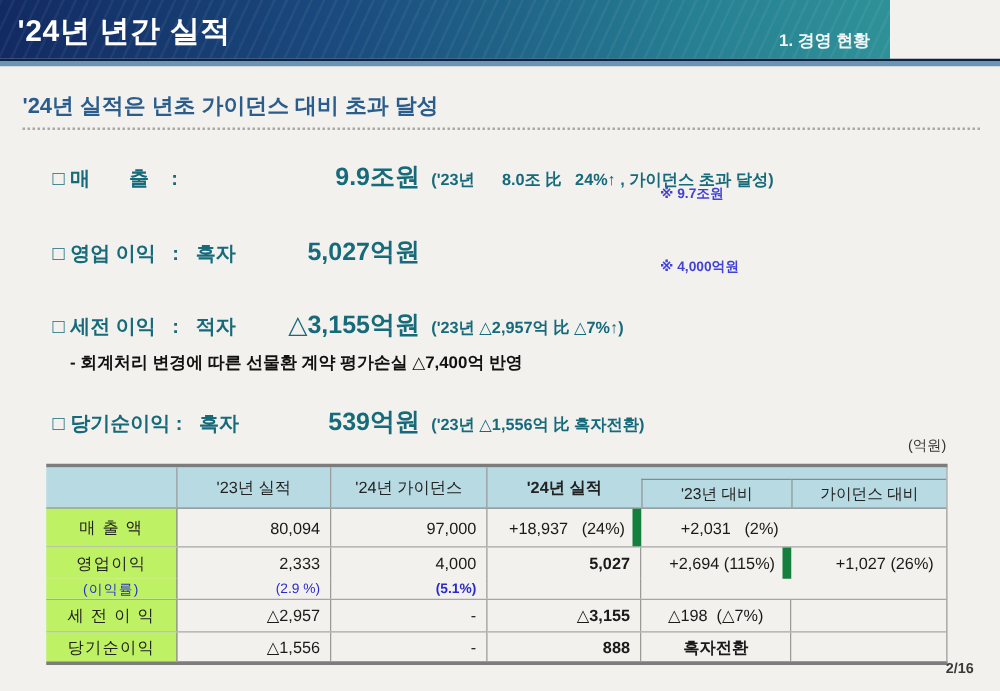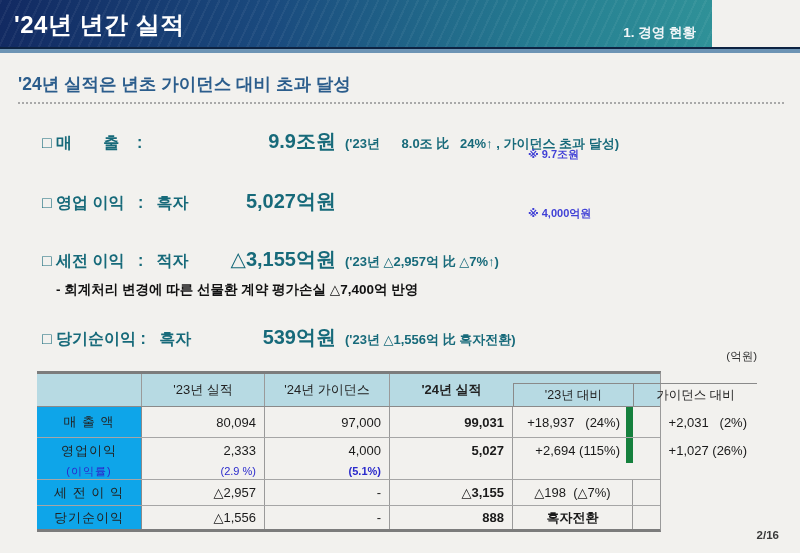--- a/index.html
+++ b/index.html
@@ -61,21 +61,21 @@
     position:absolute; left:56px; top:281px; color:#111111;
     font-size:13.5px; font-weight:600; white-space:pre;
   }
   .unit {
     position:absolute; right:43px; top:349px; color:#333333;
     font-size:11.5px; white-space:pre;
   }
 
   
   .tbl {
-    position:absolute; left:37px; top:371px; width:624px;
+    position:absolute; left:37px; top:371px; width:721px;
     border-top:3px solid #7c7c7c; border-bottom:3px solid #7c7c7c;
     border-right:1px solid #9a9a9a;
     font-size:13px; color:#1a1a1a;
   }
   .trow { display:grid; grid-template-columns:105px 123px 125px 123px 120px 124px; }
   .trow > div { white-space:pre; display:flex; align-items:center; overflow:hidden; }
 
   .thead { height:33px; background:#b7dae3; border-bottom:1px solid #8a8a8a; }
   .thead > div { justify-content:center; font-size:13px; color:#222; }
   .thead .th-c1, .thead .th-c2, .thead .th-c3 { border-right:1px solid #9a9a9a; }
@@ -87,21 +87,21 @@
     display:flex; align-items:center; justify-content:center; font-size:12.5px;
   }
 
   .r1 { height:31px; } .r2 { height:25px; } .r3 { height:16px; }
   .r4 { height:26px; } .r5 { height:24px; }
   .r1, .r4, .r5 { border-top:0; }
   .r2 { } .r4, .r5 { border-top:1px solid #a6a6a6; }
   .r1 { border-bottom:1px solid #a6a6a6; }
 
   .c-label {
-    background:#0ea5e9; justify-content:center; letter-spacing:1px;
+    background:#bef264; justify-content:center; letter-spacing:1px;
     border-right:1px solid #8a8a8a; color:#222;
   }
   .c-num  { justify-content:flex-end; padding-right:8px; border-right:1px solid #9a9a9a; }
   .c-numb { justify-content:flex-end; padding-right:8px; font-weight:bold; border-right:1px solid #9a9a9a; }
   .c-cmp  { justify-content:flex-end; padding-right:6px; border-right:7px solid #15803d; }
   .c-cmp-last { justify-content:flex-end; padding-right:10px; }
   .c-center { justify-content:center; border-right:1px solid #9a9a9a; }
   .c-empty { border-right:1px solid #9a9a9a; }
   .c-empty-last { }
   .blue { color:#2a2acc; }
@@ -166,21 +166,20 @@
       </div>
       <div class="th-sub">
         <div class="sub-box">가이던스 대비</div>
       </div>
     </div>
 
     <div class="trow r1">
       <div class="c-label">매 출 액</div>
       <div class="c-num">80,094</div>
       <div class="c-num">97,000</div>
-      <div class="c-numb">99,031</div>
       <div class="c-cmp">+18,937   (24%)</div>
       <div class="c-cmp-last">+2,031   (2%)</div>
     </div>
 
     <div class="trow r2">
       <div class="c-label">영업이익</div>
       <div class="c-num">2,333</div>
       <div class="c-num">4,000</div>
       <div class="c-numb">5,027</div>
       <div class="c-cmp">+2,694 (115%)</div>

